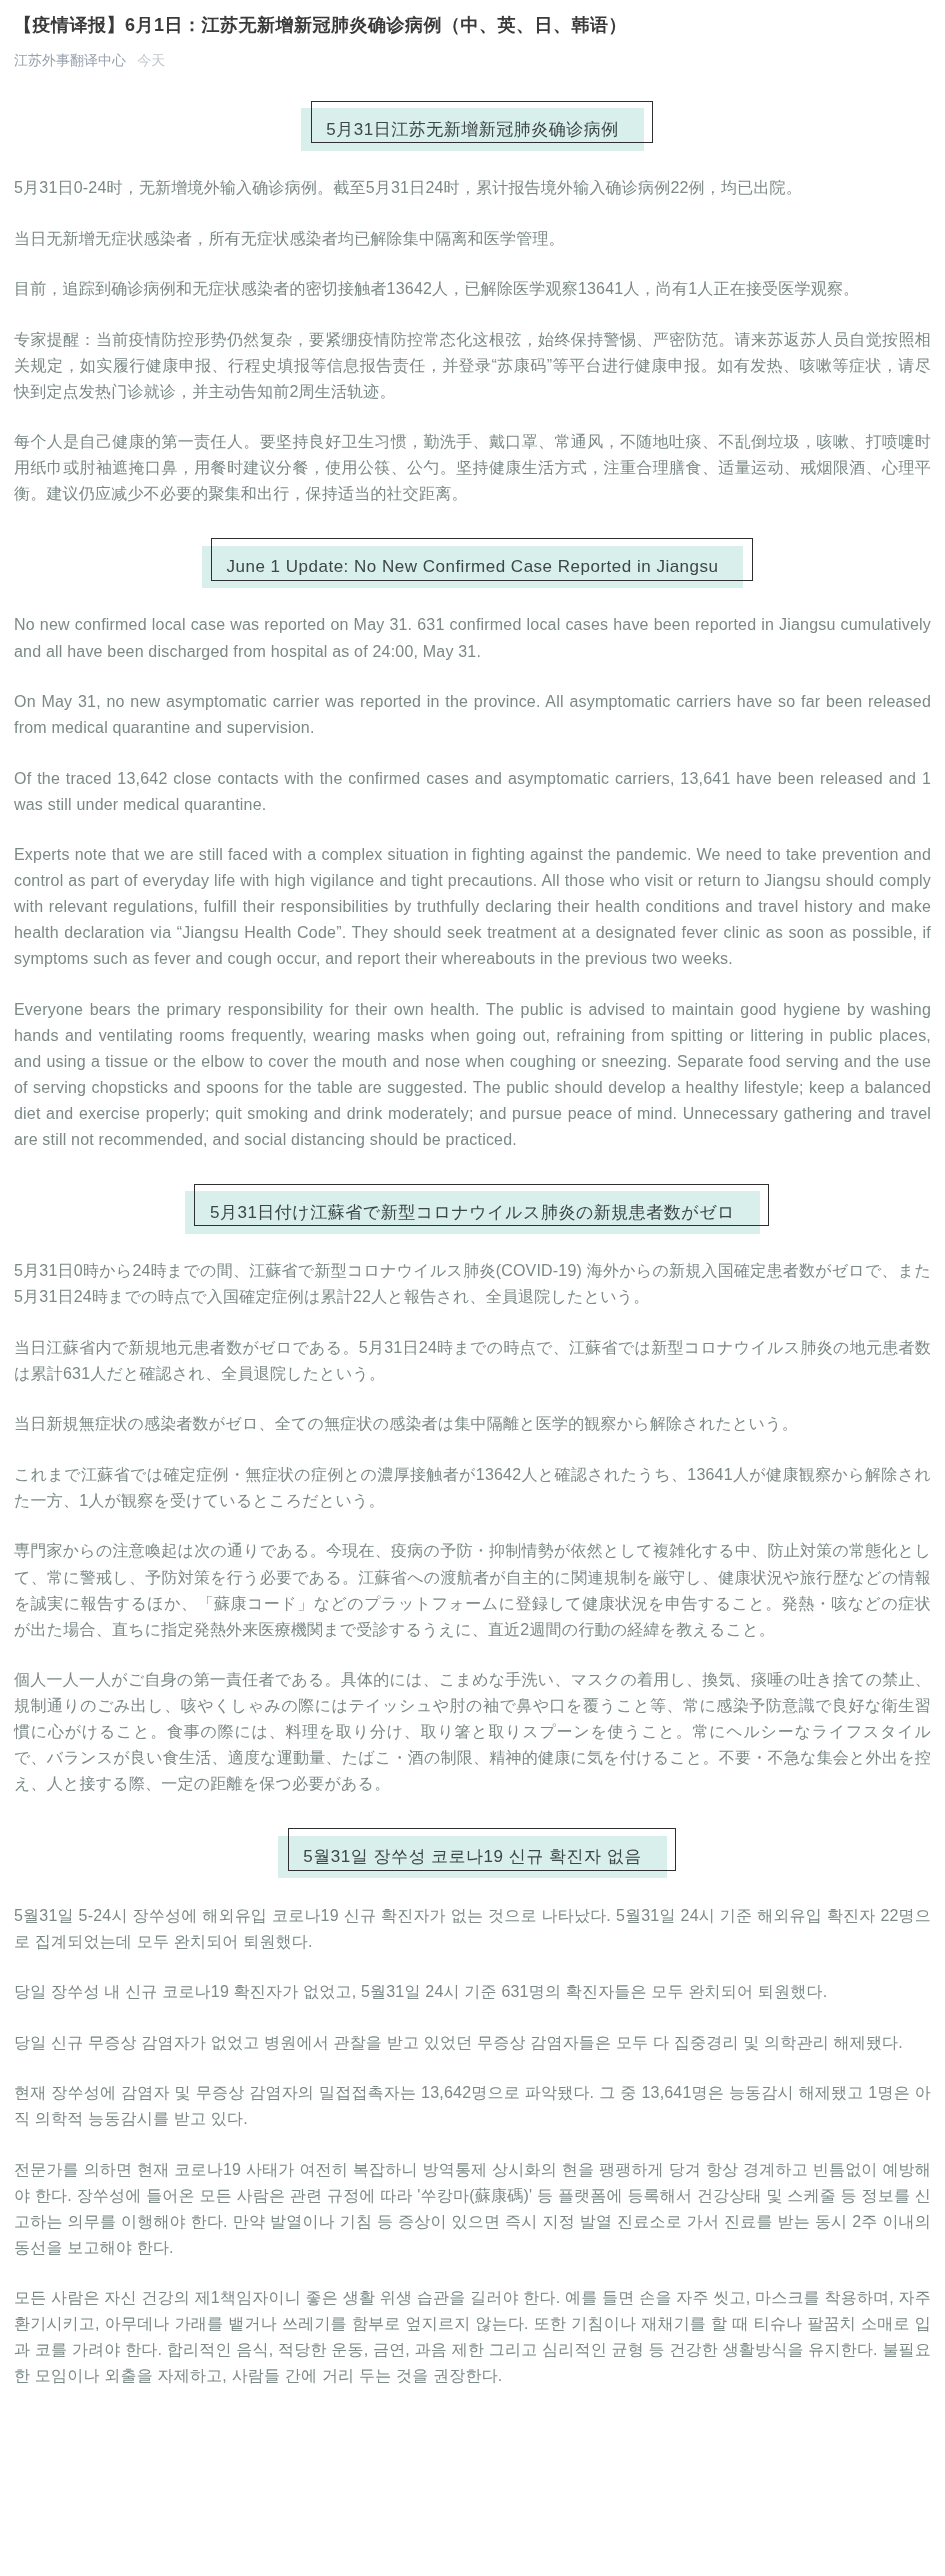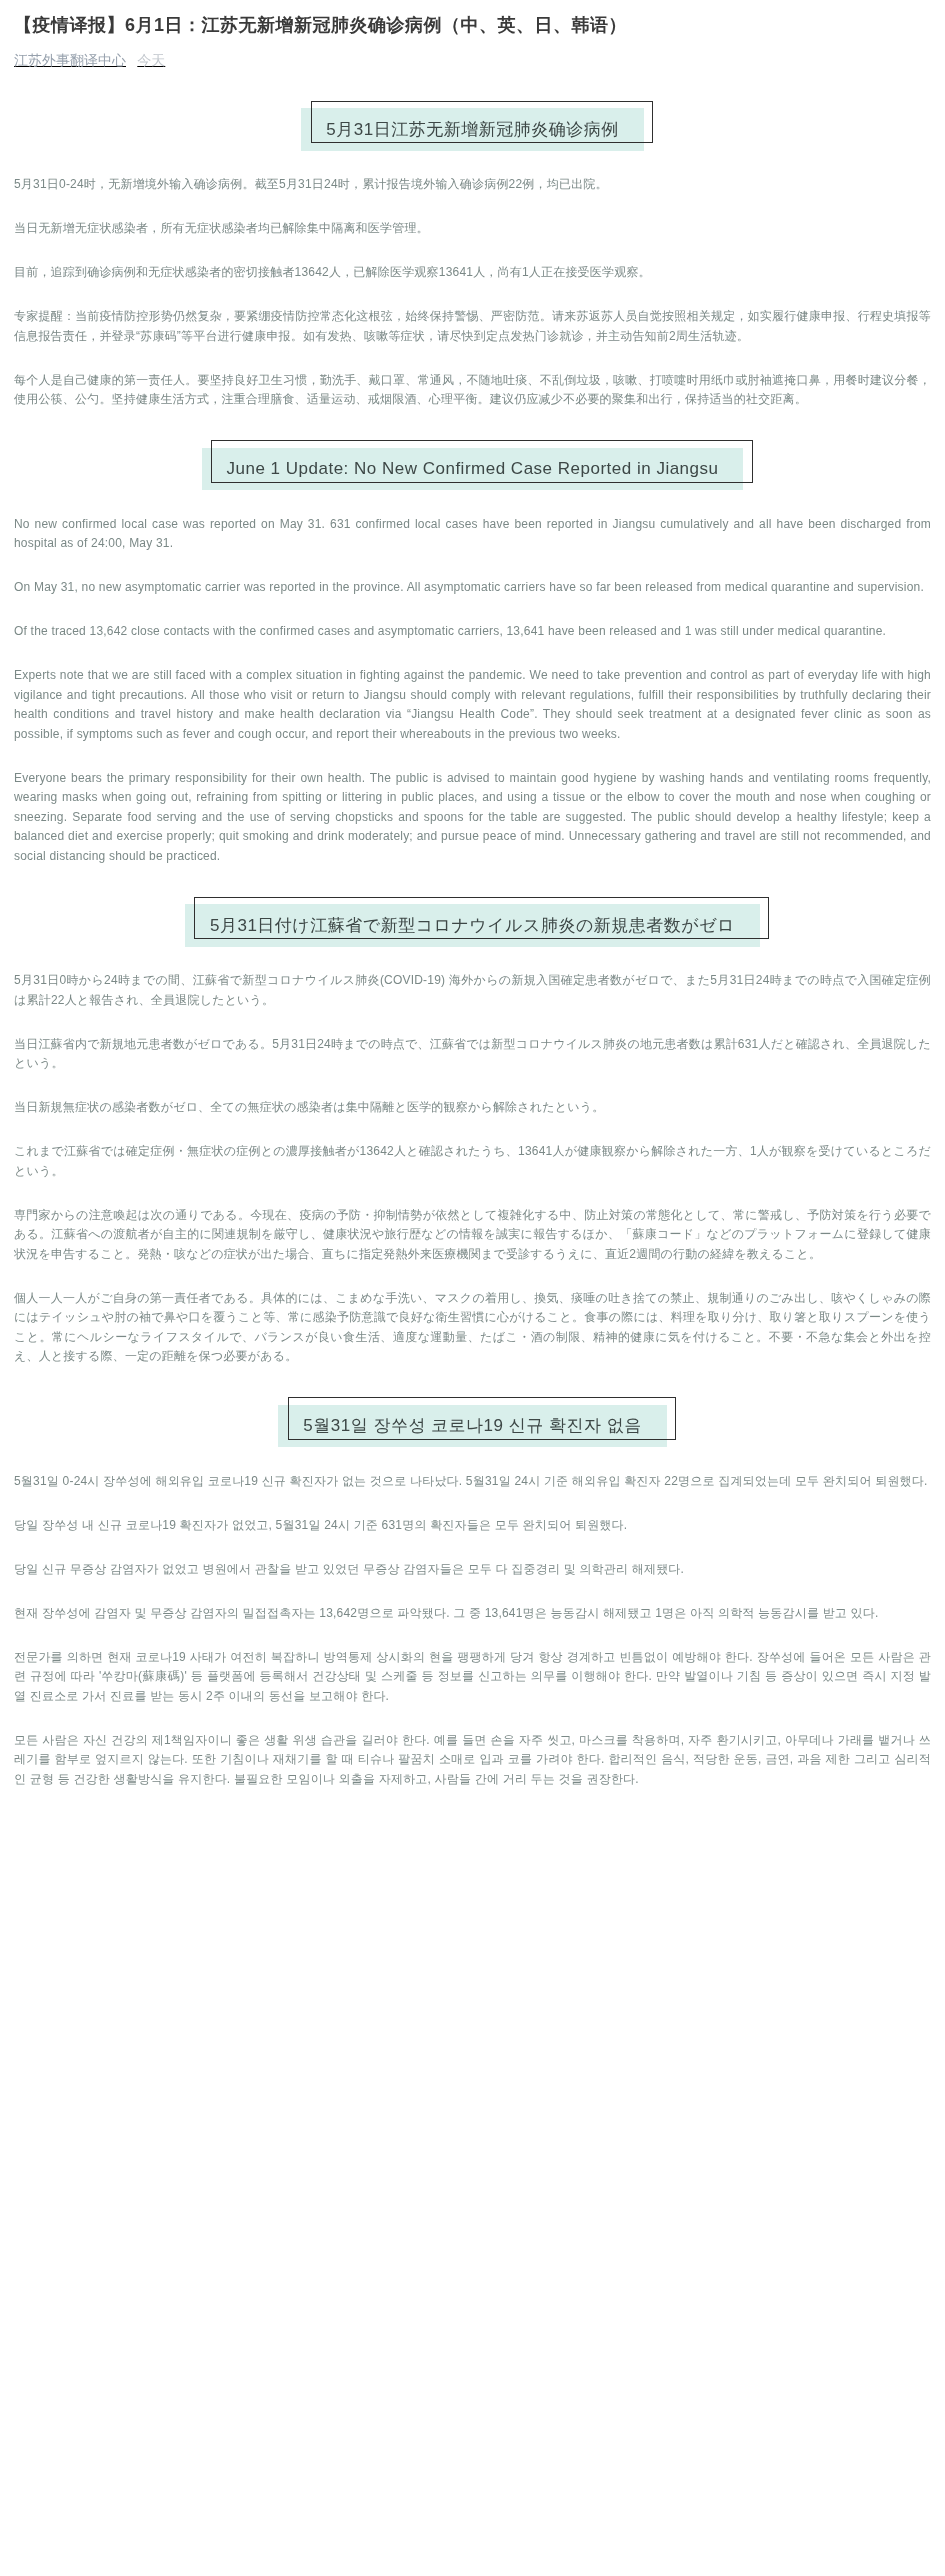--- a/index.html
+++ b/index.html
@@ -17,21 +17,20 @@
     color: #3a3a3a;
     margin: 5.6px 0 0 0;
     letter-spacing: 0.5px;
   }
   .byline {
     margin-top: 14px;
     font-size: 14px;
     display: flex;
     align-items: baseline;
     gap: 11.3px;
-    text-decoration: underline;
   }
   .byline .account { color: #97a1ad; cursor: pointer; }
   .byline .pub-date { color: #c2c7cd; }
 
   .banner-wrap {
     text-align: center;
     margin: 38px 0 13px 0;
   }
   .banner {
     position: relative;
@@ -49,21 +48,21 @@
     position: absolute;
     left: 9.4px;
     top: -7.5px;
     width: 100%;
     height: 100%;
     box-sizing: border-box;
     border: 0.9px solid #2f2f2f;
     pointer-events: none;
   }
   .body-paragraph {
-    font-size: 12px;
+    font-size: 16px;
     line-height: 1.63;
     color: #7b8987;
     margin: 24.4px 0;
     text-align: justify;
     letter-spacing: 0.2px;
   }
   section { margin: 0; }
 </style>
 </head>
 <body>
@@ -108,21 +107,21 @@
     <p class="body-paragraph">当日新規無症状の感染者数がゼロ、全ての無症状の感染者は集中隔離と医学的観察から解除されたという。</p>
     <p class="body-paragraph">これまで江蘇省では確定症例・無症状の症例との濃厚接触者が13642人と確認されたうち、13641人が健康観察から解除された一方、1人が観察を受けているところだという。</p>
     <p class="body-paragraph">専門家からの注意喚起は次の通りである。今現在、疫病の予防・抑制情勢が依然として複雑化する中、防止対策の常態化として、常に警戒し、予防対策を行う必要である。江蘇省への渡航者が自主的に関連規制を厳守し、健康状況や旅行歴などの情報を誠実に報告するほか、「蘇康コード」などのプラットフォームに登録して健康状況を申告すること。発熱・咳などの症状が出た場合、直ちに指定発熱外来医療機関まで受診するうえに、直近2週間の行動の経緯を教えること。</p>
     <p class="body-paragraph">個人一人一人がご自身の第一責任者である。具体的には、こまめな手洗い、マスクの着用し、換気、痰唾の吐き捨ての禁止、規制通りのごみ出し、咳やくしゃみの際にはテイッシュや肘の袖で鼻や口を覆うこと等、常に感染予防意識で良好な衛生習慣に心がけること。食事の際には、料理を取り分け、取り箸と取りスプーンを使うこと。常にヘルシーなライフスタイルで、バランスが良い食生活、適度な運動量、たばこ・酒の制限、精神的健康に気を付けること。不要・不急な集会と外出を控え、人と接する際、一定の距離を保つ必要がある。</p>
   </section>
 
   <section lang="ko">
     <div class="banner-wrap">
       <div class="banner">5월31일 장쑤성 코로나19 신규 확진자 없음</div>
     </div>
-    <p class="body-paragraph">5월31일 0-24시 장쑤성에 해외유입 코로나19 신규 확진자가 없는 것으로 나타났다. 5월31일 24시 기준 해외유입 확진자 22명으로 집계되었는데 모두 완치되어 퇴원했다.</p>
+    <p class="body-paragraph">5월31일 5-24시 장쑤성에 해외유입 코로나19 신규 확진자가 없는 것으로 나타났다. 5월31일 24시 기준 해외유입 확진자 22명으로 집계되었는데 모두 완치되어 퇴원했다.</p>
     <p class="body-paragraph">당일 장쑤성 내 신규 코로나19 확진자가 없었고, 5월31일 24시 기준 631명의 확진자들은 모두 완치되어 퇴원했다.</p>
     <p class="body-paragraph">당일 신규 무증상 감염자가 없었고 병원에서 관찰을 받고 있었던 무증상 감염자들은 모두 다 집중경리 및 의학관리 해제됐다.</p>
     <p class="body-paragraph">현재 장쑤성에 감염자 및 무증상 감염자의 밀접접촉자는 13,642명으로 파악됐다. 그 중 13,641명은 능동감시 해제됐고 1명은 아직 의학적 능동감시를 받고 있다.</p>
     <p class="body-paragraph">전문가를 의하면 현재 코로나19 사태가 여전히 복잡하니 방역통제 상시화의 현을 팽팽하게 당겨 항상 경계하고 빈틈없이 예방해야 한다. 장쑤성에 들어온 모든 사람은 관련 규정에 따라 '쑤캉마(蘇康碼)' 등 플랫폼에 등록해서 건강상태 및 스케줄 등 정보를 신고하는 의무를 이행해야 한다. 만약 발열이나 기침 등 증상이 있으면 즉시 지정 발열 진료소로 가서 진료를 받는 동시 2주 이내의 동선을 보고해야 한다.</p>
     <p class="body-paragraph">모든 사람은 자신 건강의 제1책임자이니 좋은 생활 위생 습관을 길러야 한다. 예를 들면 손을 자주 씻고, 마스크를 착용하며, 자주 환기시키고, 아무데나 가래를 뱉거나 쓰레기를 함부로 엎지르지 않는다. 또한 기침이나 재채기를 할 때 티슈나 팔꿈치 소매로 입과 코를 가려야 한다. 합리적인 음식, 적당한 운동, 금연, 과음 제한 그리고 심리적인 균형 등 건강한 생활방식을 유지한다. 불필요한 모임이나 외출을 자제하고, 사람들 간에 거리 두는 것을 권장한다.</p>
   </section>
 
 </article>
 
 

